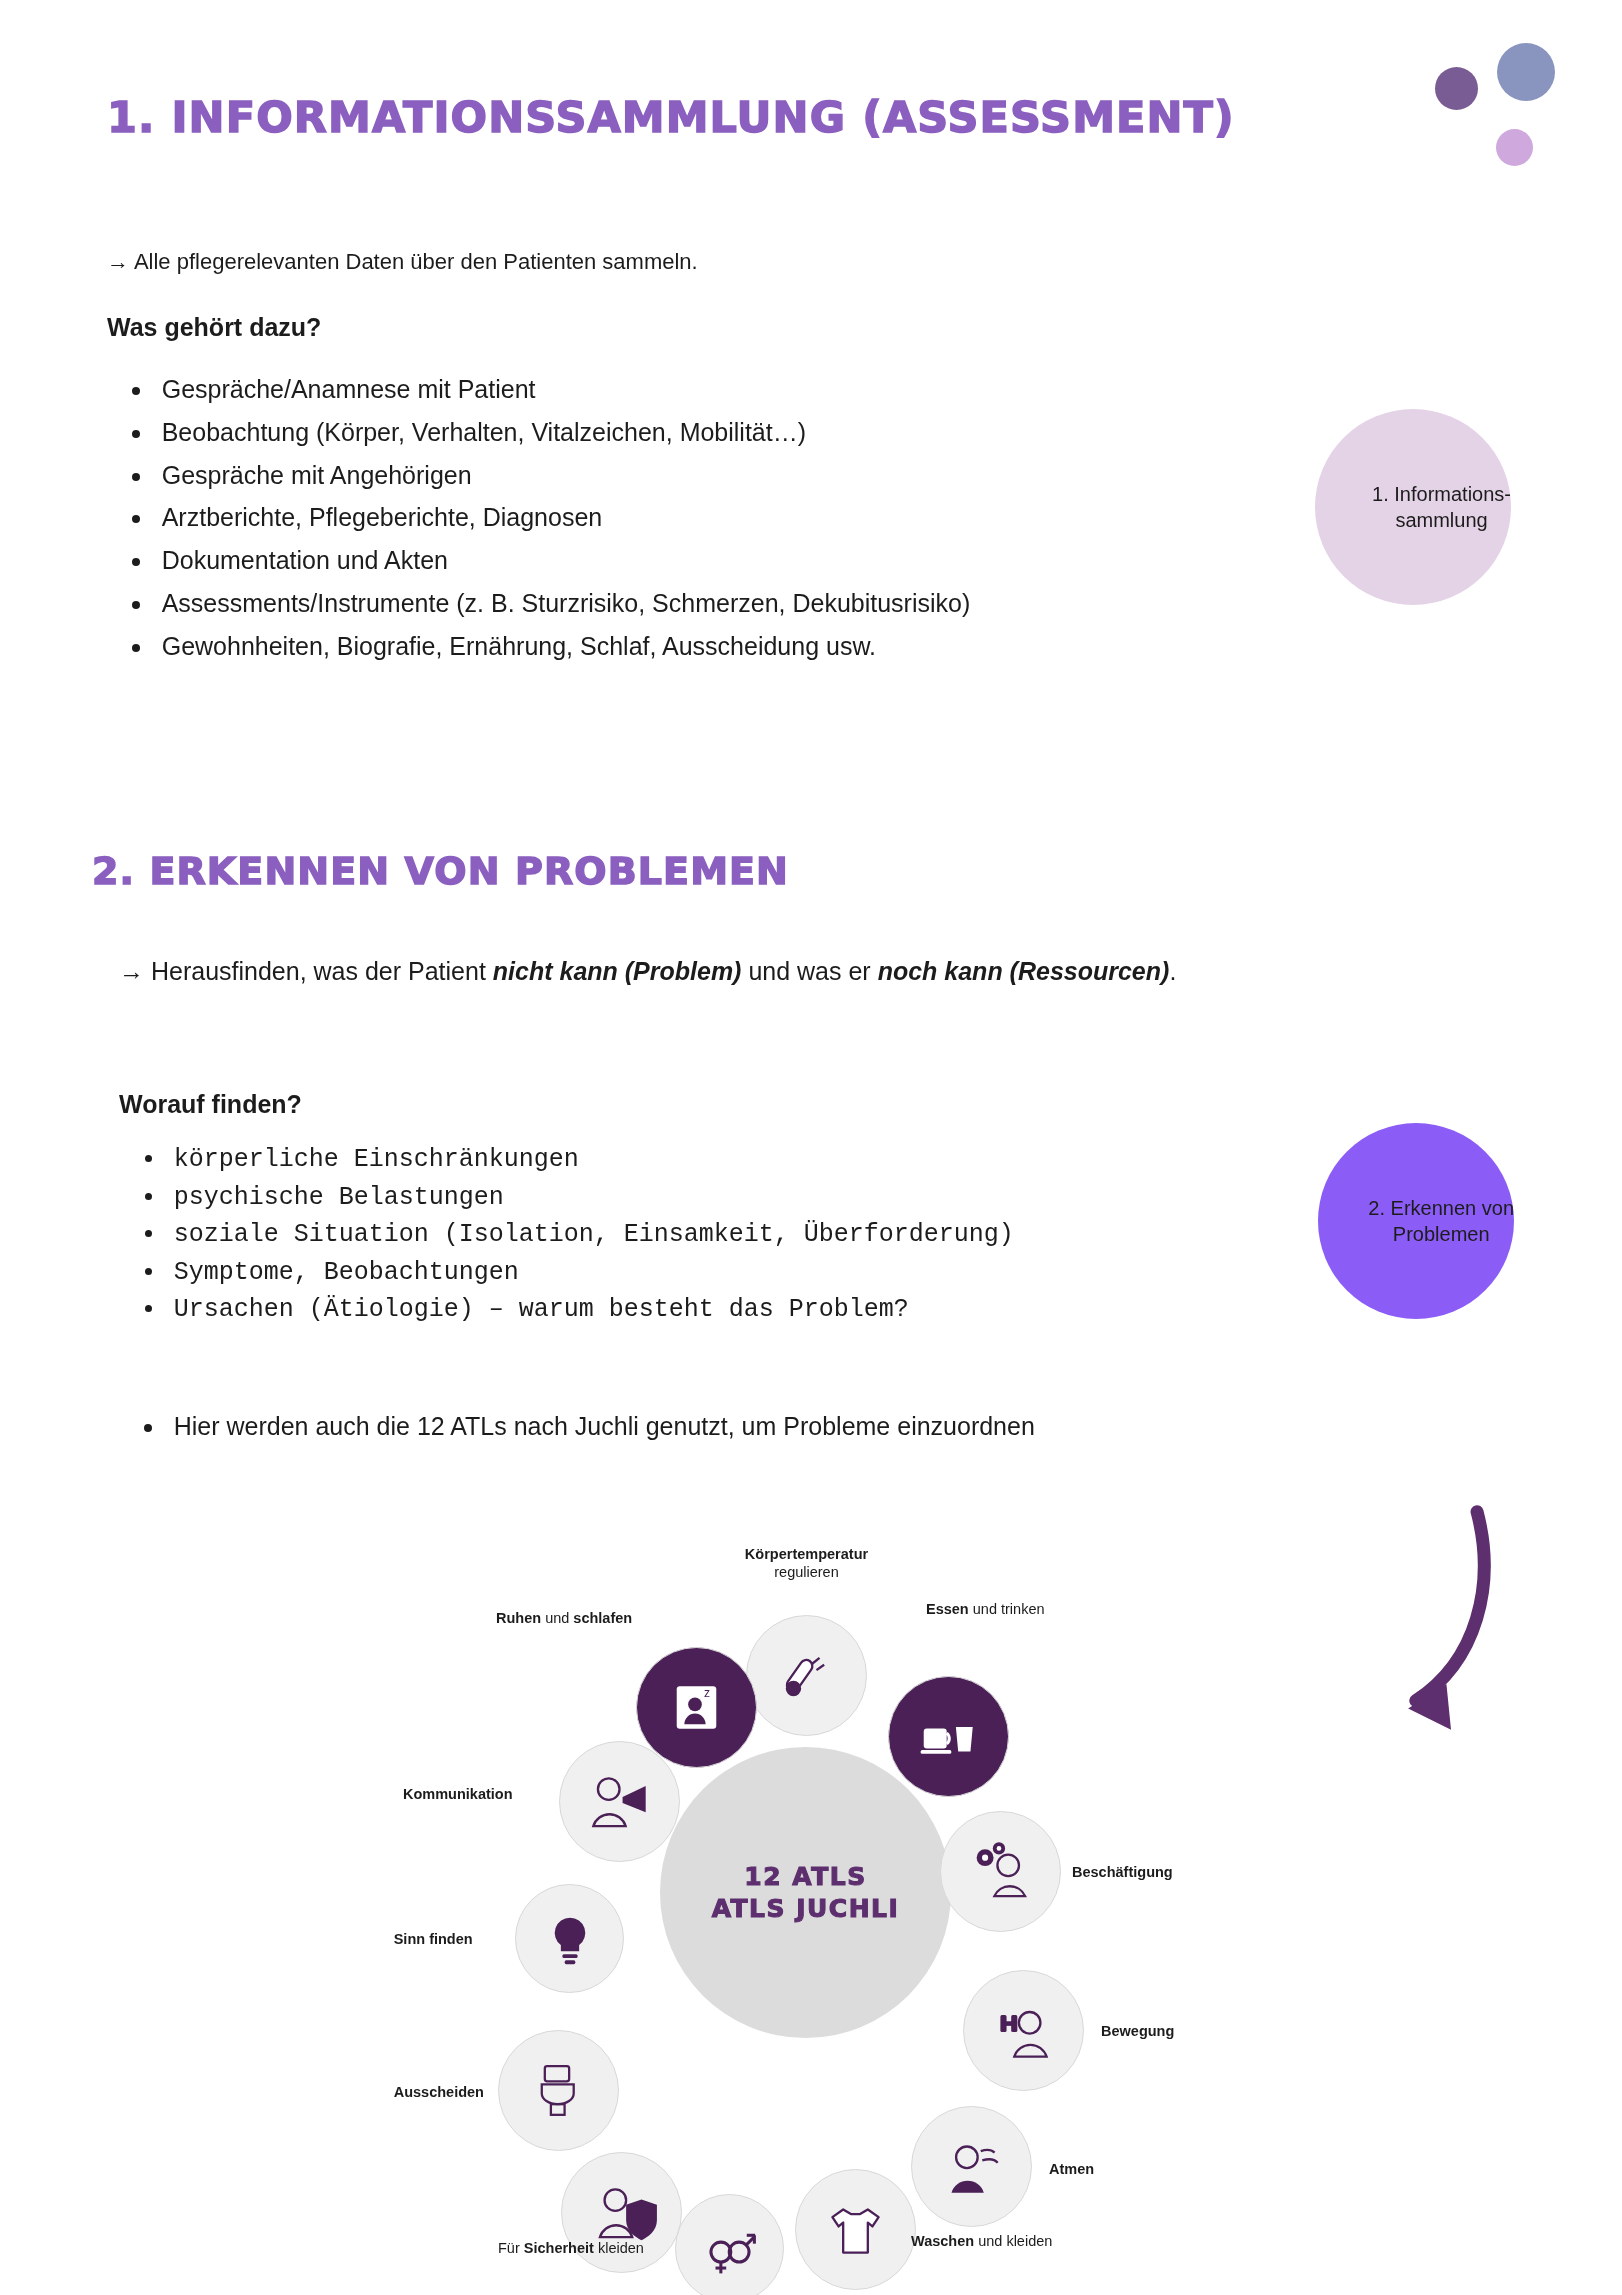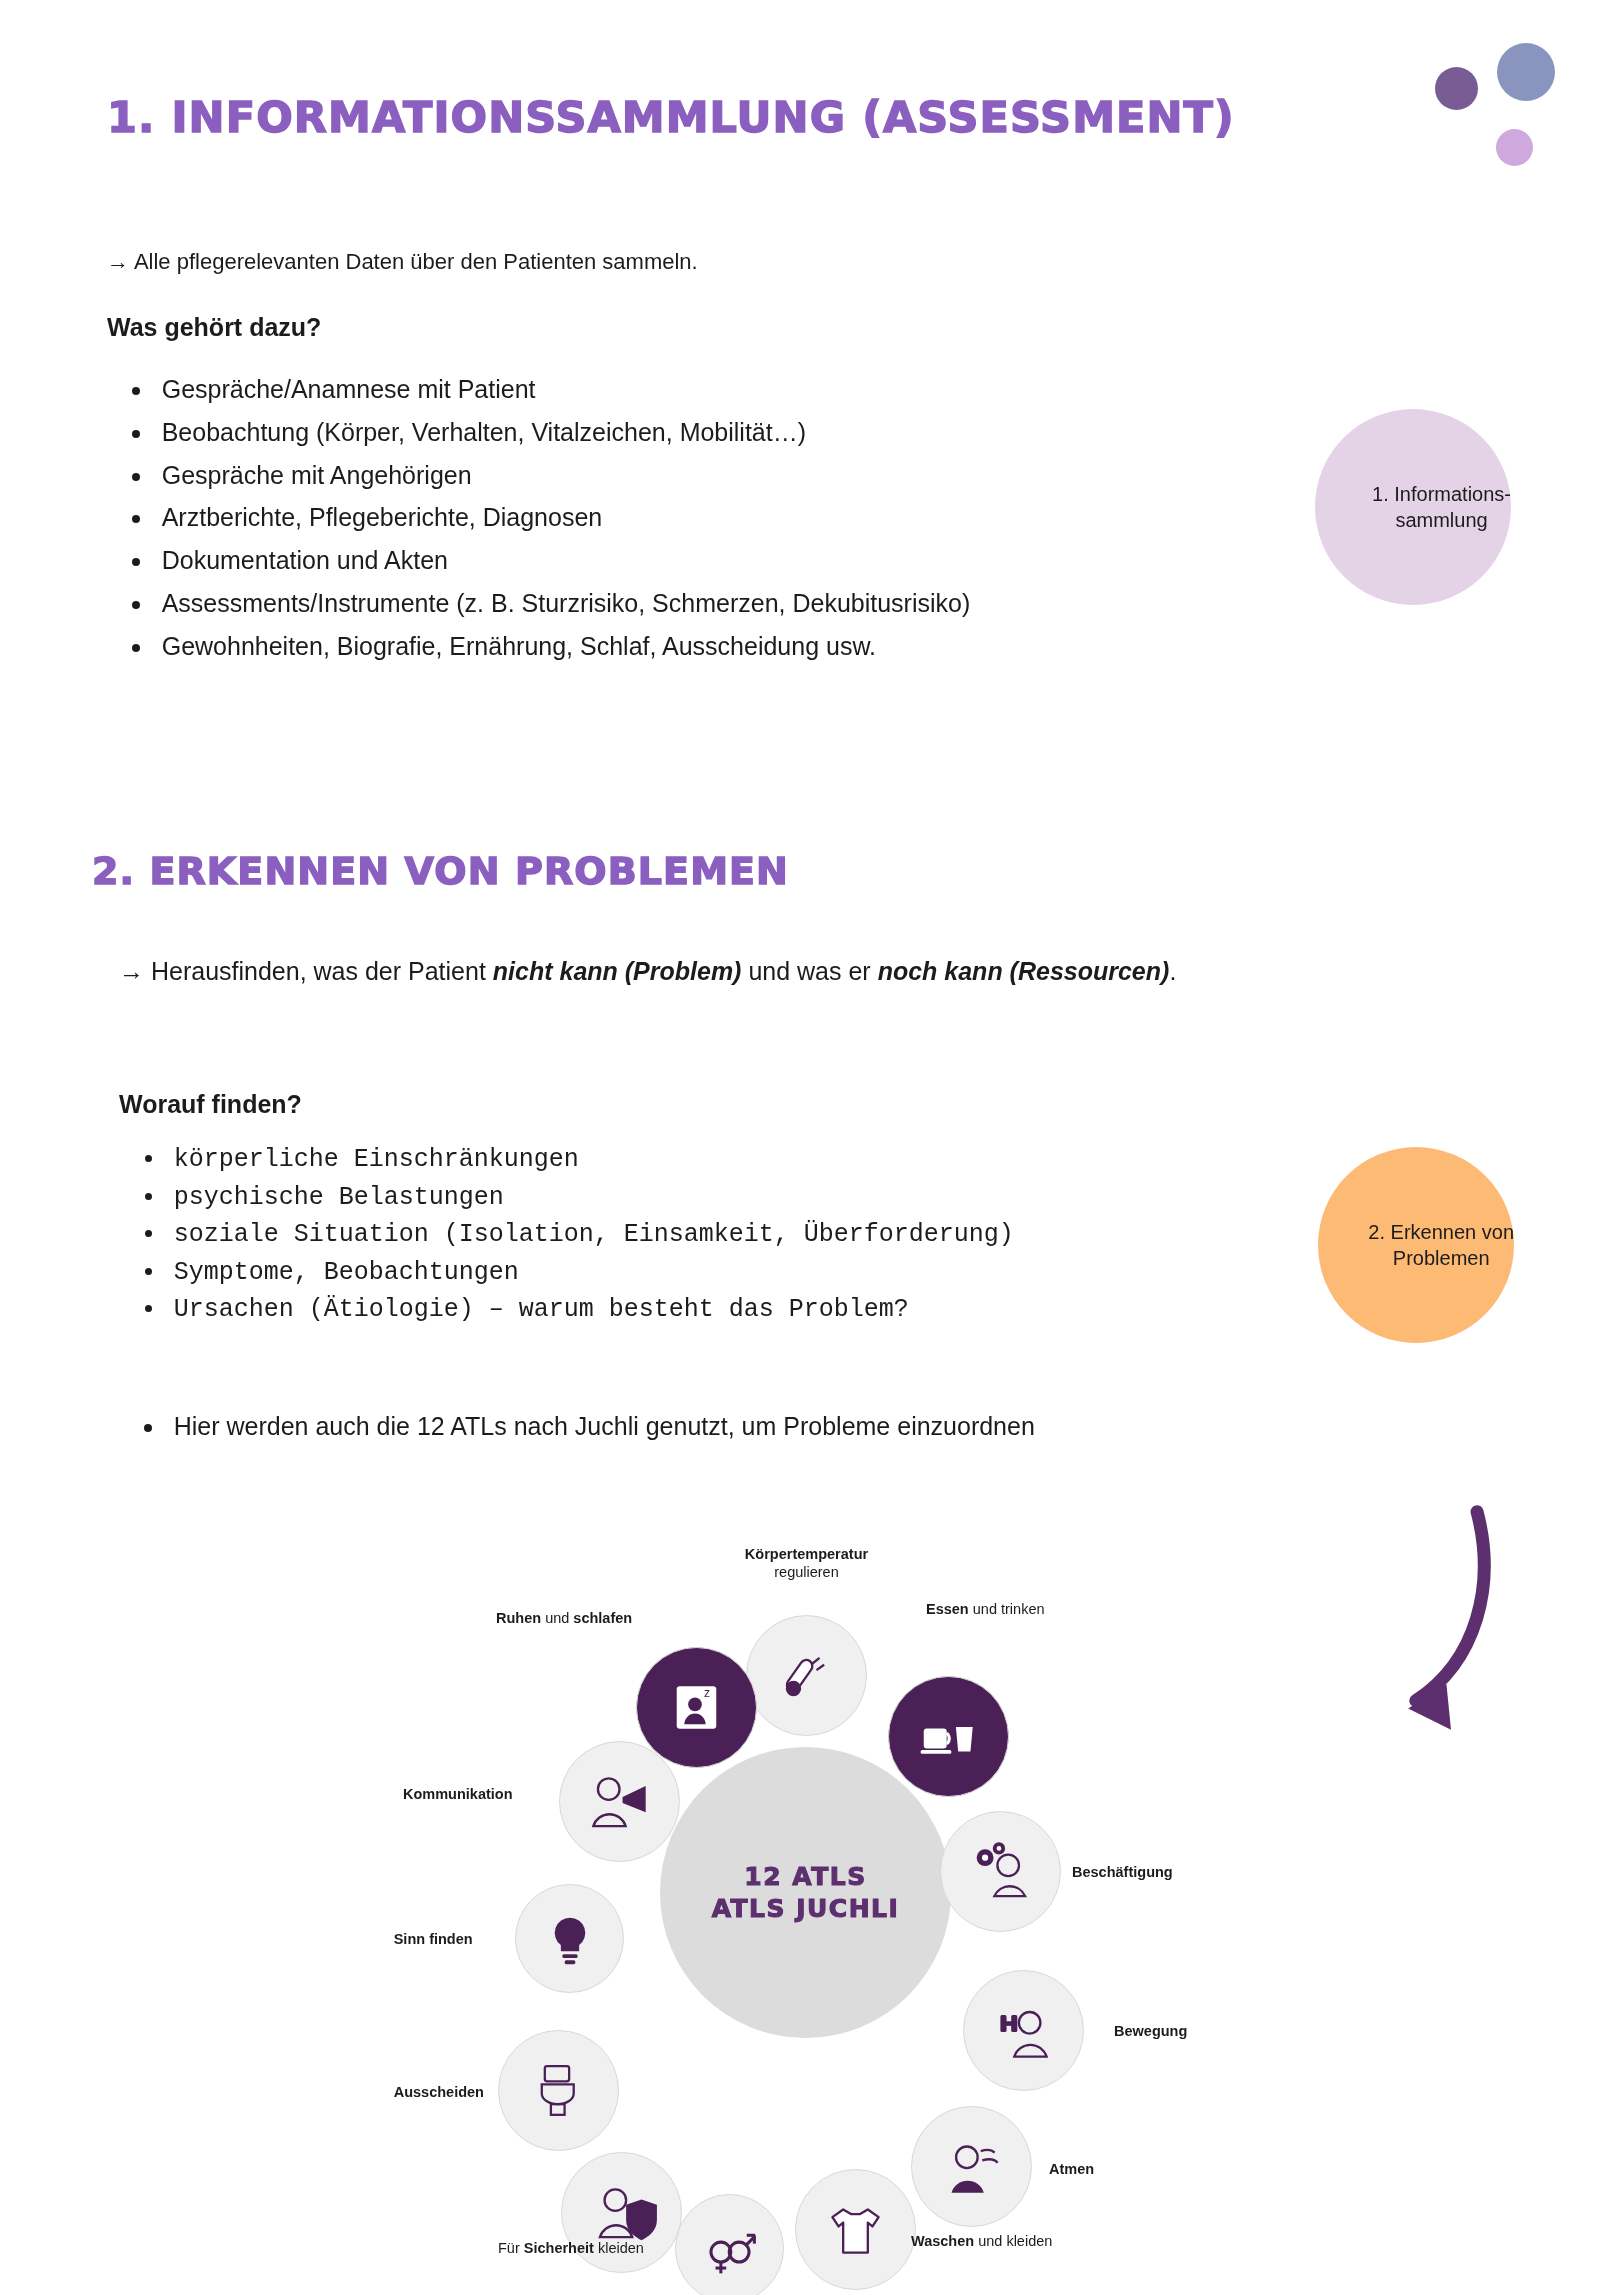--- a/index.html
+++ b/index.html
@@ -89,23 +89,23 @@
     font-size: 20px;
     line-height: 1.3;
     color: #1c1c1c;
   }
   #callout-1 {
     left: 1315px; top: 409px;
     width: 196px; height: 196px;
     background: #e4d2e6;
   }
   #callout-2 {
-    left: 1318px; top: 1147px;
+    left: 1318px; top: 1123px;
     width: 196px; height: 196px;
-    background: #fdba74;
+    background: #8b5cf6;
   }
 
   
   #big-arrow {
     position: absolute;
     left: 1301px; top: 1500px;
     width: 199px; height: 253px;
   }
 
   
@@ -261,21 +261,21 @@
 
   <div class="node" style="left:580px; top:459px; width:119px; height:119px;">
     <svg width="77" height="77" viewBox="0 0 100 100">
       <circle cx="58" cy="40" r="14" fill="none" stroke="#4a2057" stroke-width="3"></circle>
       <path d="M38 84 a22 22 0 0 1 42 0 z" fill="none" stroke="#4a2057" stroke-width="3"></path>
       <rect x="20" y="30" width="8" height="22" rx="2" fill="#4a2057"></rect>
       <rect x="34" y="30" width="8" height="22" rx="2" fill="#4a2057"></rect>
       <rect x="26" y="38" width="12" height="6" fill="#4a2057"></rect>
     </svg>
   </div>
-  <div class="node-label" style="left:718px; top:511px;margin-left:13px;">Bewegung</div>
+  <div class="node-label" style="left:718px; top:511px;">Bewegung</div>
 
   <div class="node" style="left:528px; top:595px; width:119px; height:119px;">
     <svg width="77" height="77" viewBox="0 0 100 100">
       <circle cx="44" cy="38" r="14" fill="none" stroke="#4a2057" stroke-width="3"></circle>
       <path d="M24 84 a22 22 0 0 1 42 0 z" fill="#4a2057"></path>
       <path d="M62 30 q12 -4 18 2" stroke="#4a2057" stroke-width="3" fill="none"></path>
       <path d="M64 42 q14 -4 20 3" stroke="#4a2057" stroke-width="3" fill="none"></path>
     </svg>
   </div>
   <div class="node-label" style="left:666px; top:649px;">Atmen</div>

